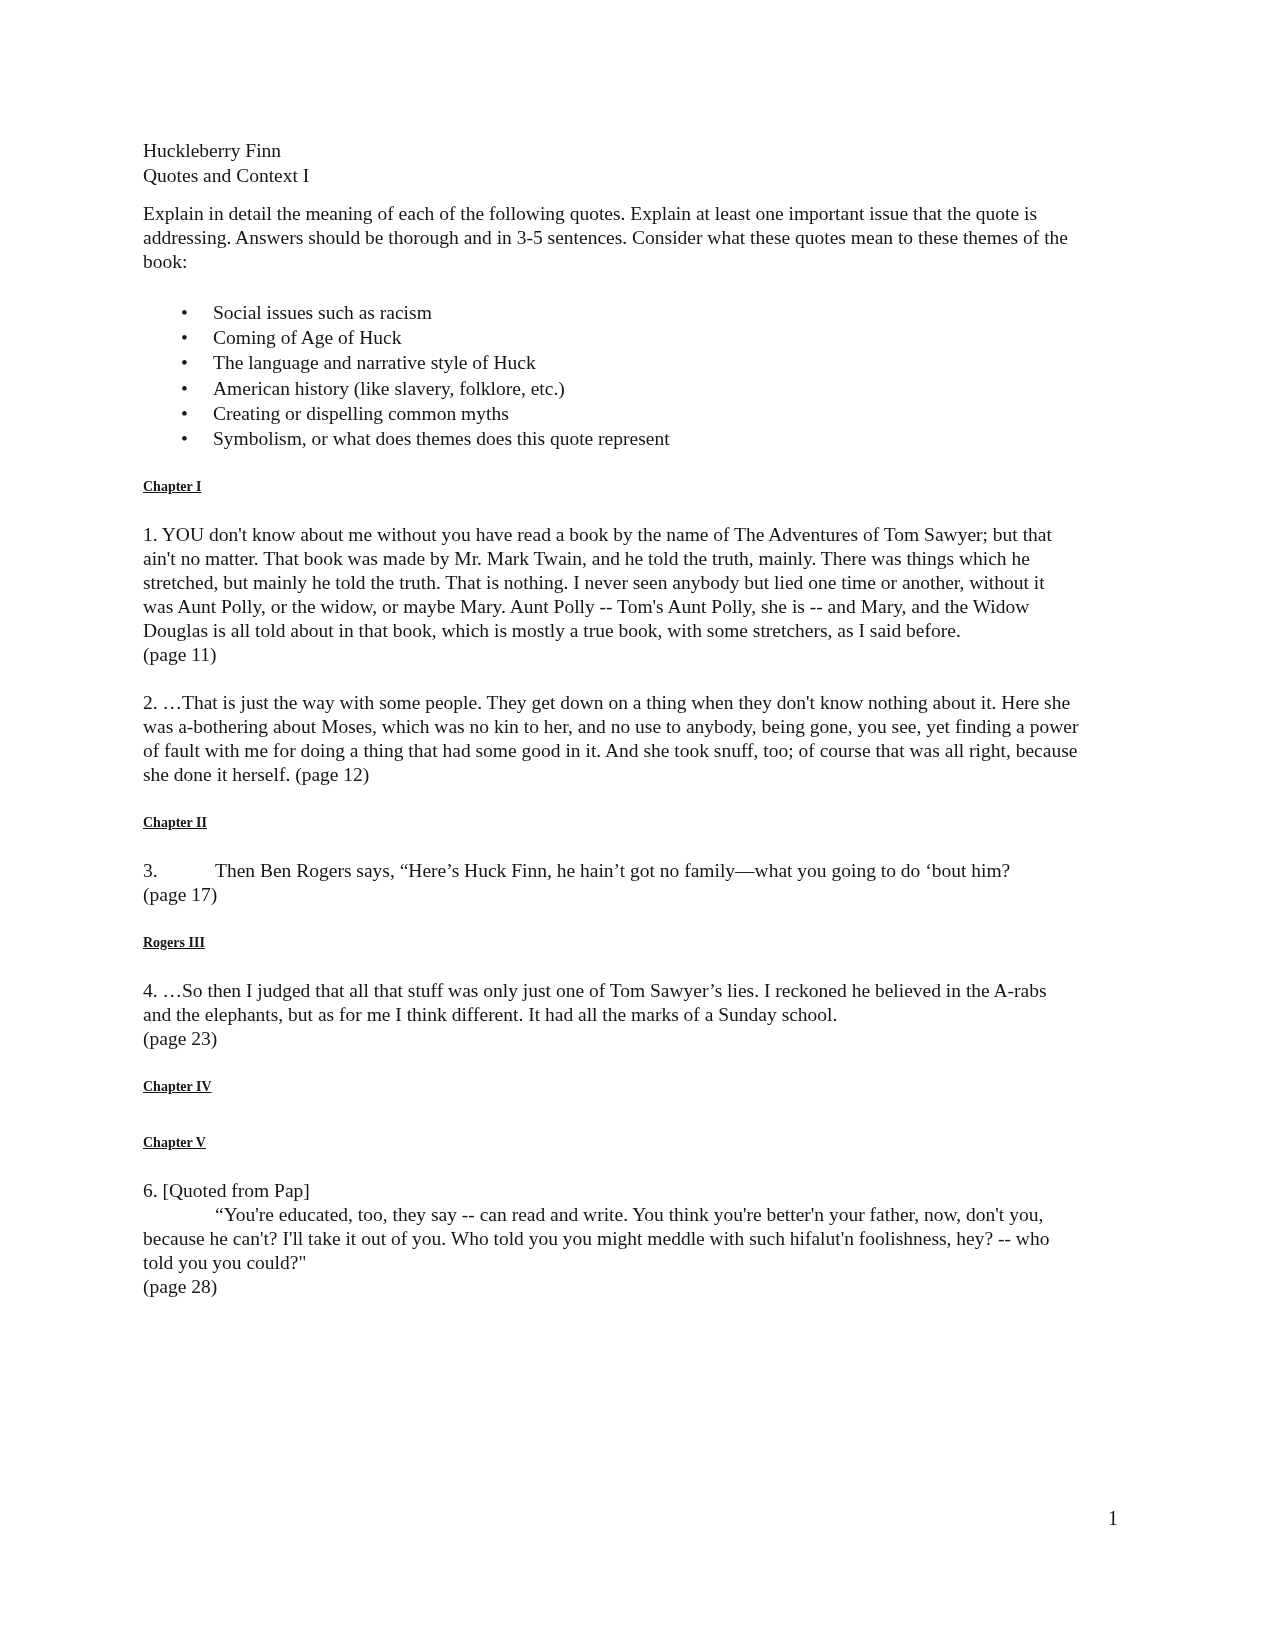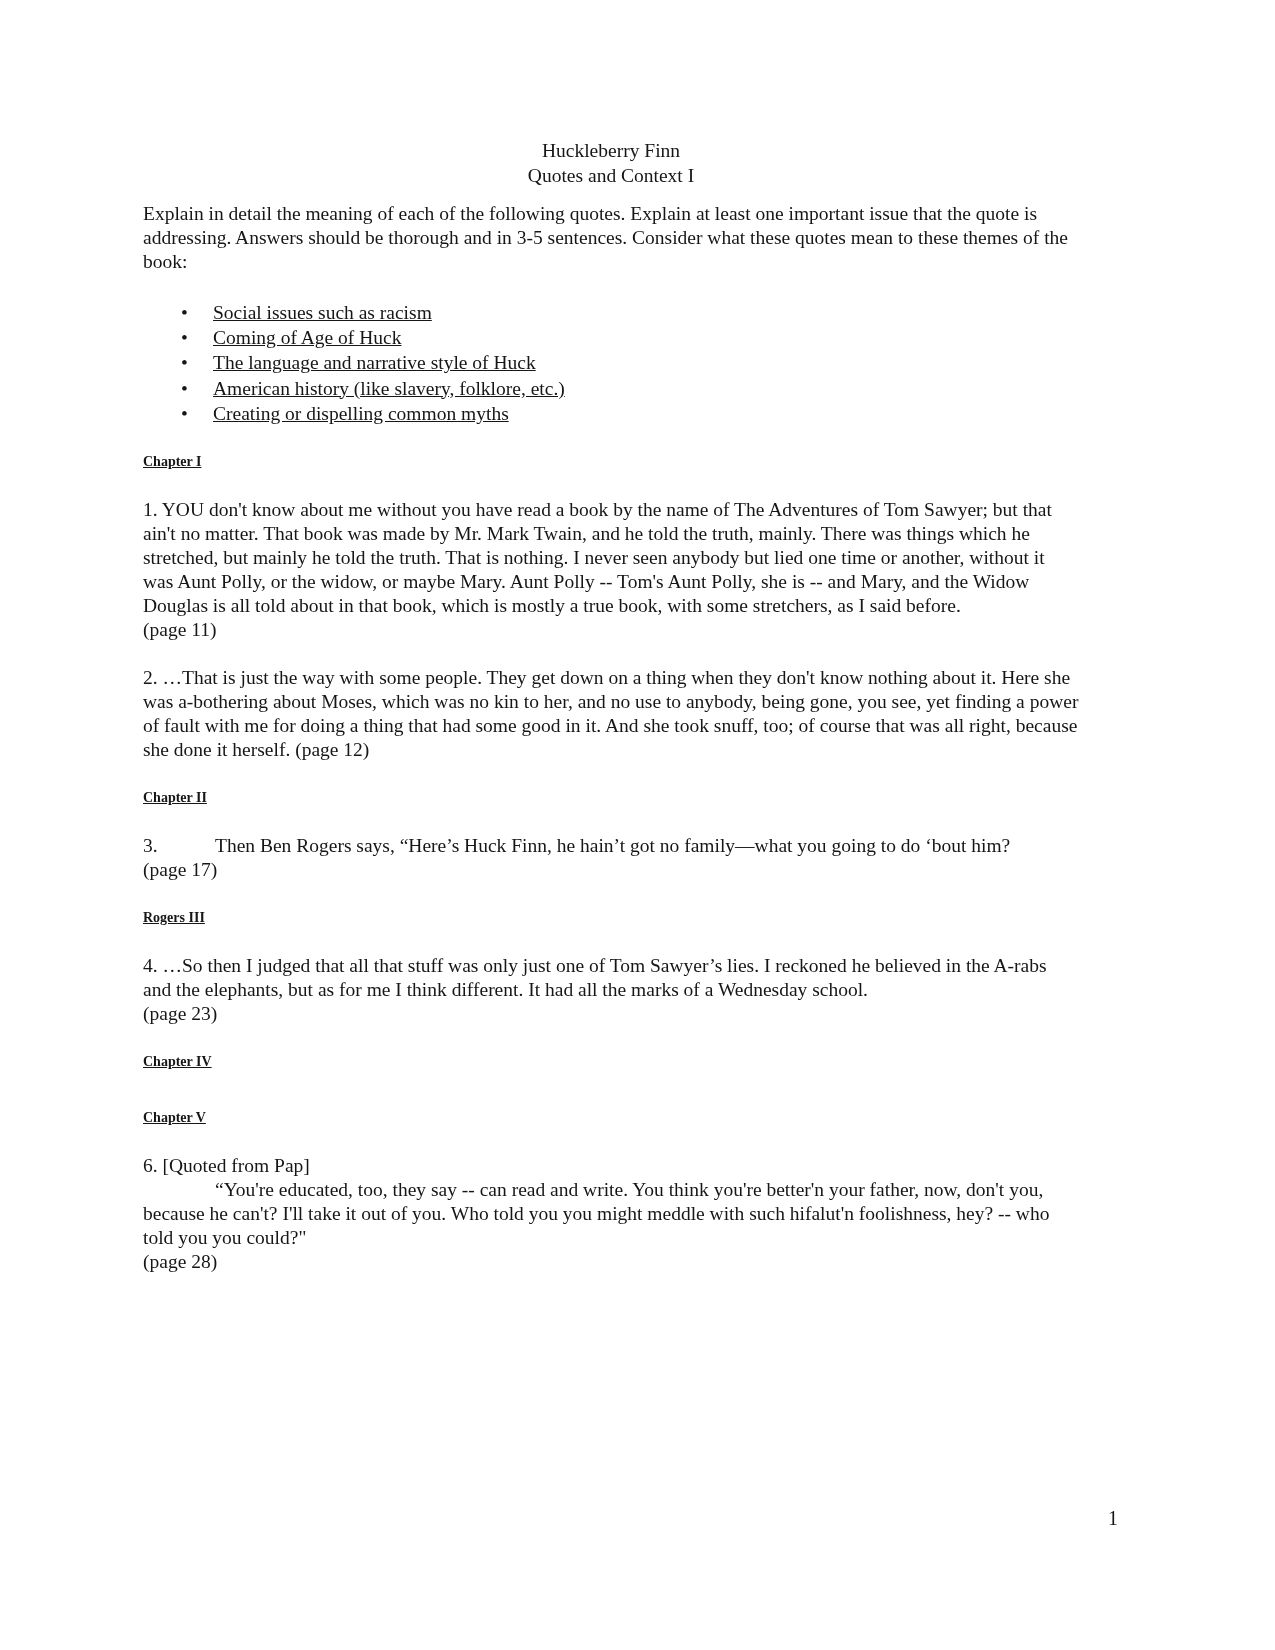--- a/index.html
+++ b/index.html
@@ -18,32 +18,30 @@
     line-height: 24px;
     overflow: hidden;
   }
   .content {
     position: absolute;
     left: 143px;
     top: 138px;
     width: 936px;
   }
   .doc-title {
-    text-align: center;
     line-height: 25px;
   }
   .intro {
     margin: 14px 0 0 0;
   }
   p { margin: 0; }
   ul.themes {
     list-style: none;
     margin: 26px 0 0 0;
     padding: 0;
-    text-decoration: underline;
   }
   ul.themes li {
     position: relative;
     padding-left: 70px;
     line-height: 25.2px;
   }
   ul.themes li::before {
     content: "\2022";
     position: absolute;
     left: 38px;
@@ -84,33 +82,34 @@
     </div>
 
     <p class="intro">Explain in detail the meaning of each of the following quotes. Explain at least one important issue that the quote is addressing. Answers should be thorough and in 3-5 sentences. Consider what these quotes mean to these themes of the book:</p>
 
     <ul class="themes">
       <li>Social issues such as racism</li>
       <li>Coming of Age of Huck</li>
       <li>The language and narrative style of Huck</li>
       <li>American history (like slavery, folklore, etc.)</li>
       <li>Creating or dispelling common myths</li>
+      <li>Symbolism, or what does themes does this quote represent</li>
     </ul>
 
     <h2 class="chapter">Chapter I</h2>
     <p class="quote">1. YOU don't know about me without you have read a book by the name of The Adventures of Tom Sawyer; but that ain't no matter. That book was made by Mr. Mark Twain, and he told the truth, mainly. There was things which he stretched, but mainly he told the truth. That is nothing. I never seen anybody but lied one time or another, without it was Aunt Polly, or the widow, or maybe Mary. Aunt Polly -- Tom's Aunt Polly, she is -- and Mary, and the Widow Douglas is all told about in that book, which is mostly a true book, with some stretchers, as I said before.
 (page 11)</p>
     <p class="quote">2. …That is just the way with some people. They get down on a thing when they don't know nothing about it. Here she was a-bothering about Moses, which was no kin to her, and no use to anybody, being gone, you see, yet finding a power of fault with me for doing a thing that had some good in it. And she took snuff, too; of course that was all right, because she done it herself. (page 12)</p>
 
     <h2 class="chapter">Chapter II</h2>
     <p class="quote">3.	Then Ben Rogers says, “Here’s Huck Finn, he hain’t got no family—what you going to do ‘bout him?
 (page 17)</p>
 
     <h2 class="chapter">Rogers III</h2>
-    <p class="quote">4. …So then I judged that all that stuff was only just one of Tom Sawyer’s lies. I reckoned he believed in the A-rabs and the elephants, but as for me I think different. It had all the marks of a Wednesday school.
+    <p class="quote">4. …So then I judged that all that stuff was only just one of Tom Sawyer’s lies. I reckoned he believed in the A-rabs and the elephants, but as for me I think different. It had all the marks of a Sunday school.
 (page 23)</p>
 
     <h2 class="chapter">Chapter IV</h2>
 
     <h2 class="chapter extra-gap">Chapter V</h2>
     <p class="quote">6. [Quoted from Pap]
 	“You're educated, too, they say -- can read and write. You think you're better'n your father, now, don't you, because he can't? I'll take it out of you. Who told you you might meddle with such hifalut'n foolishness, hey? -- who told you you could?"
 (page 28)</p>
 
   </div>

